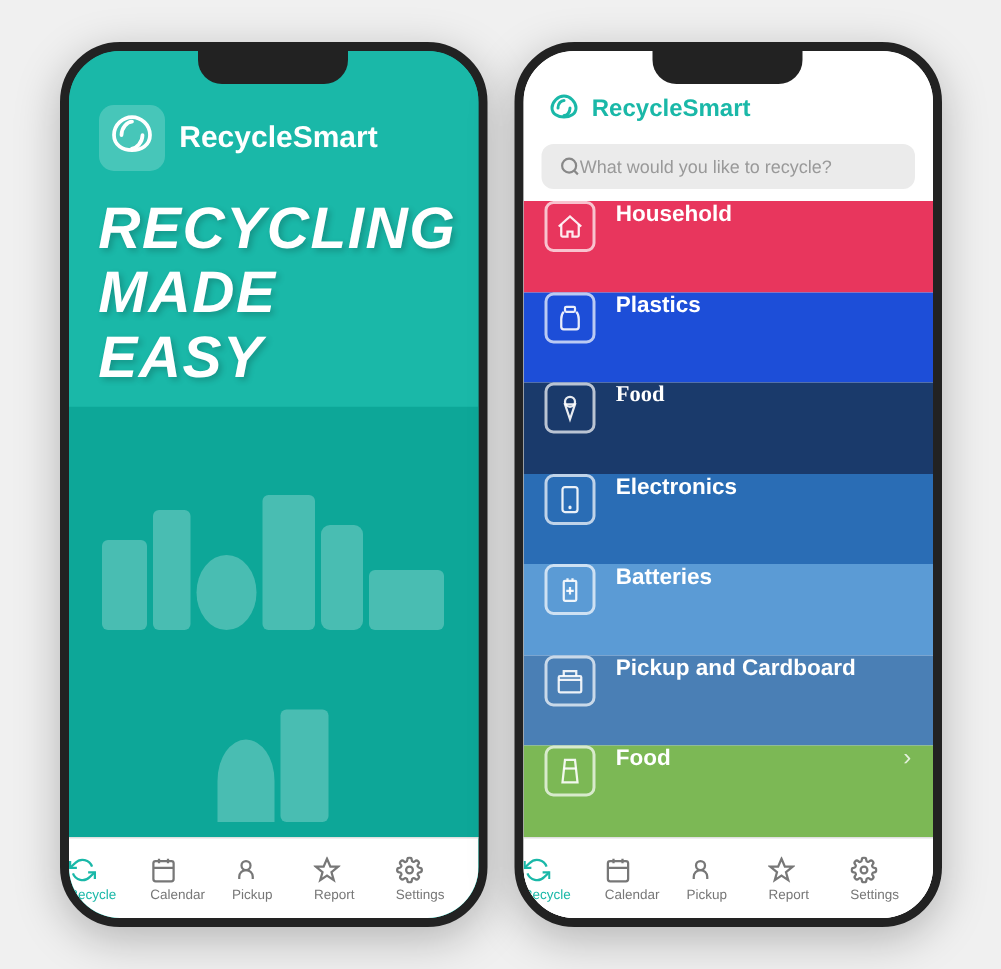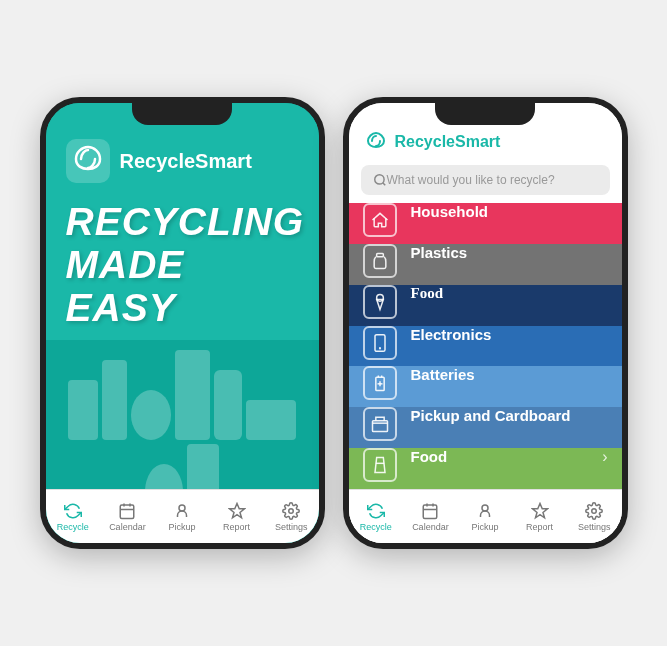--- a/index.html
+++ b/index.html
@@ -10,21 +10,21 @@
       display: flex;
       align-items: center;
       justify-content: center;
       gap: 18px;
       font-family: -apple-system, BlinkMacSystemFont, 'Segoe UI', sans-serif;
     }
 
     
     .phone {
       width: 285px;
-      height: 452px;
+      height: 590px;
       background: #fff;
       border-radius: 40px;
       border: 6px solid #222;
       position: relative;
       overflow: hidden;
       box-shadow: 0 8px 30px rgba(0,0,0,0.25);
     }
     .phone::before {
       content: '';
       position: absolute;
@@ -105,21 +105,21 @@
       height: 54px;
       background: #fff;
       display: flex;
       align-items: center;
       justify-content: space-around;
       border-top: 1px solid #e0e0e0;
     }
     .nav-item {
       display: flex;
       flex-direction: column;
-      align-items: center;
+      align-items: flex-start;
       gap: 2px;
       flex: 1;
       cursor: pointer;
     }
     .nav-label {
       font-size: 9px;
       color: #777;
     }
     .nav-label.active {
       color: #1ab8a8;
@@ -201,21 +201,21 @@
       color: #fff;
     }
     .cat-chevron {
       position: absolute;
       right: 14px;
       color: rgba(255,255,255,0.8);
       font-size: 16px;
     }
 
     .cat-household { background: #e8365d; }
-    .cat-plastics  { background: #737373; }
+    .cat-plastics  { background: #1d4ed8; }
     .cat-food      { background: #1a3a6b; font-family: Liberation Serif, serif; }
     .cat-electronics { background: #2a6db5; }
     .cat-batteries { background: #5b9bd5; }
     .cat-paper     { background: #4a7fb5; }
     .cat-glass     { background: #7cb855; }
   </style>
 </head>
 <body>
 
 <div class="phone phone-left">

